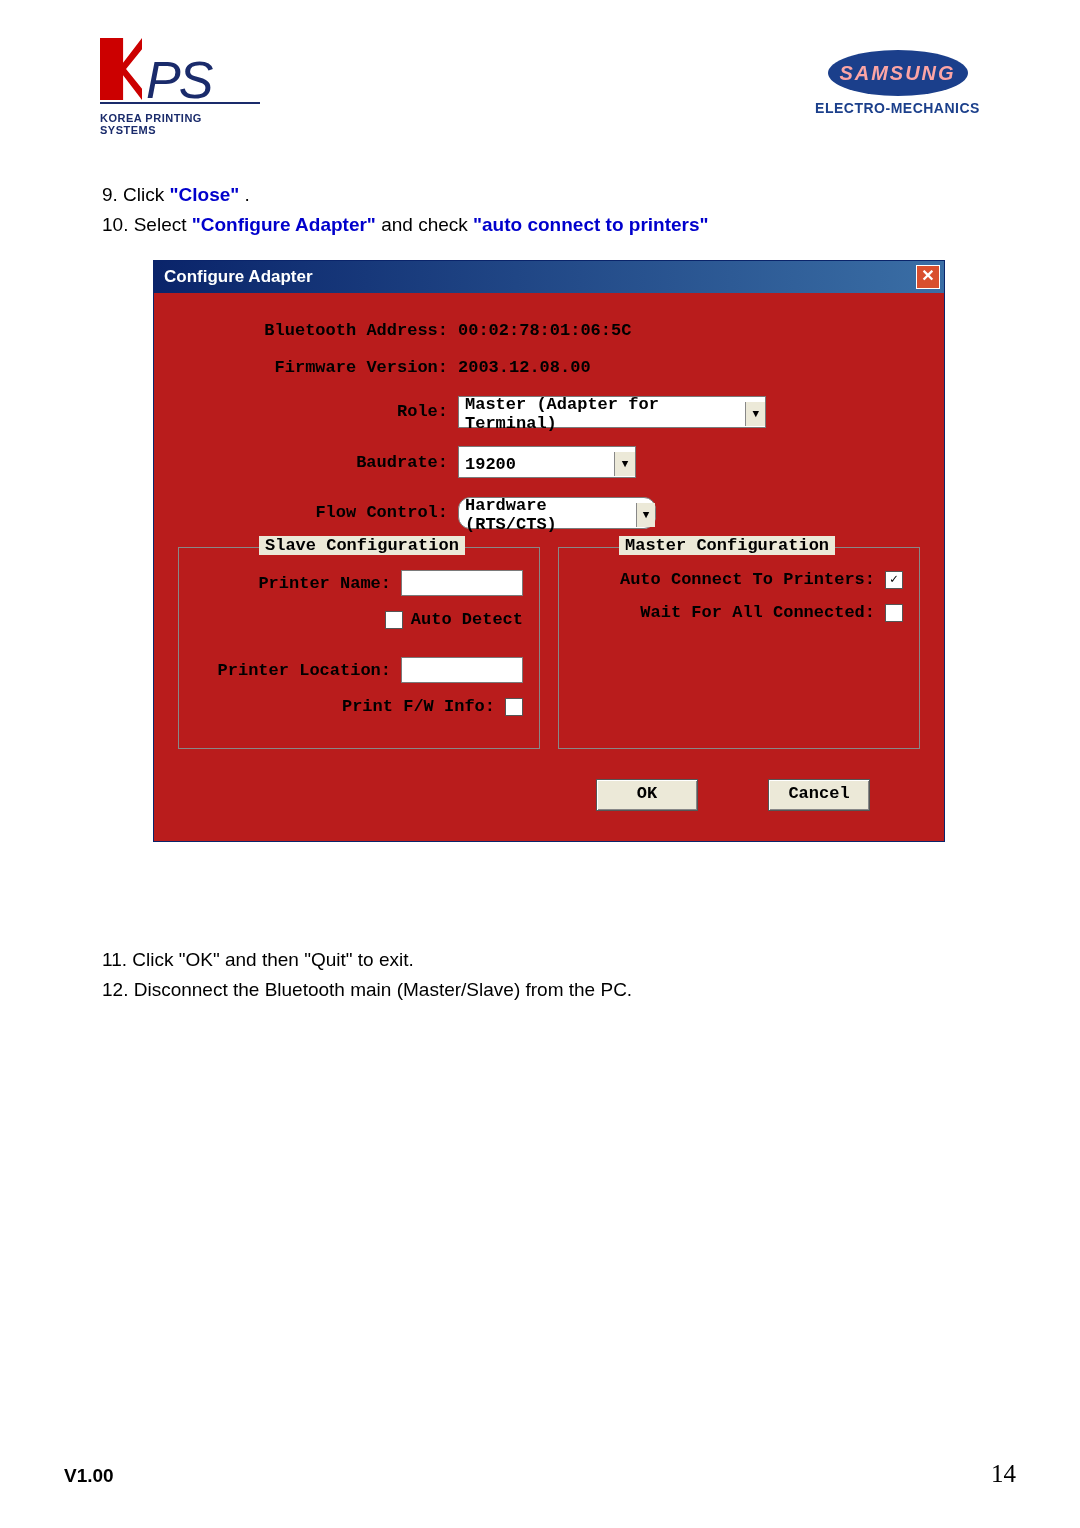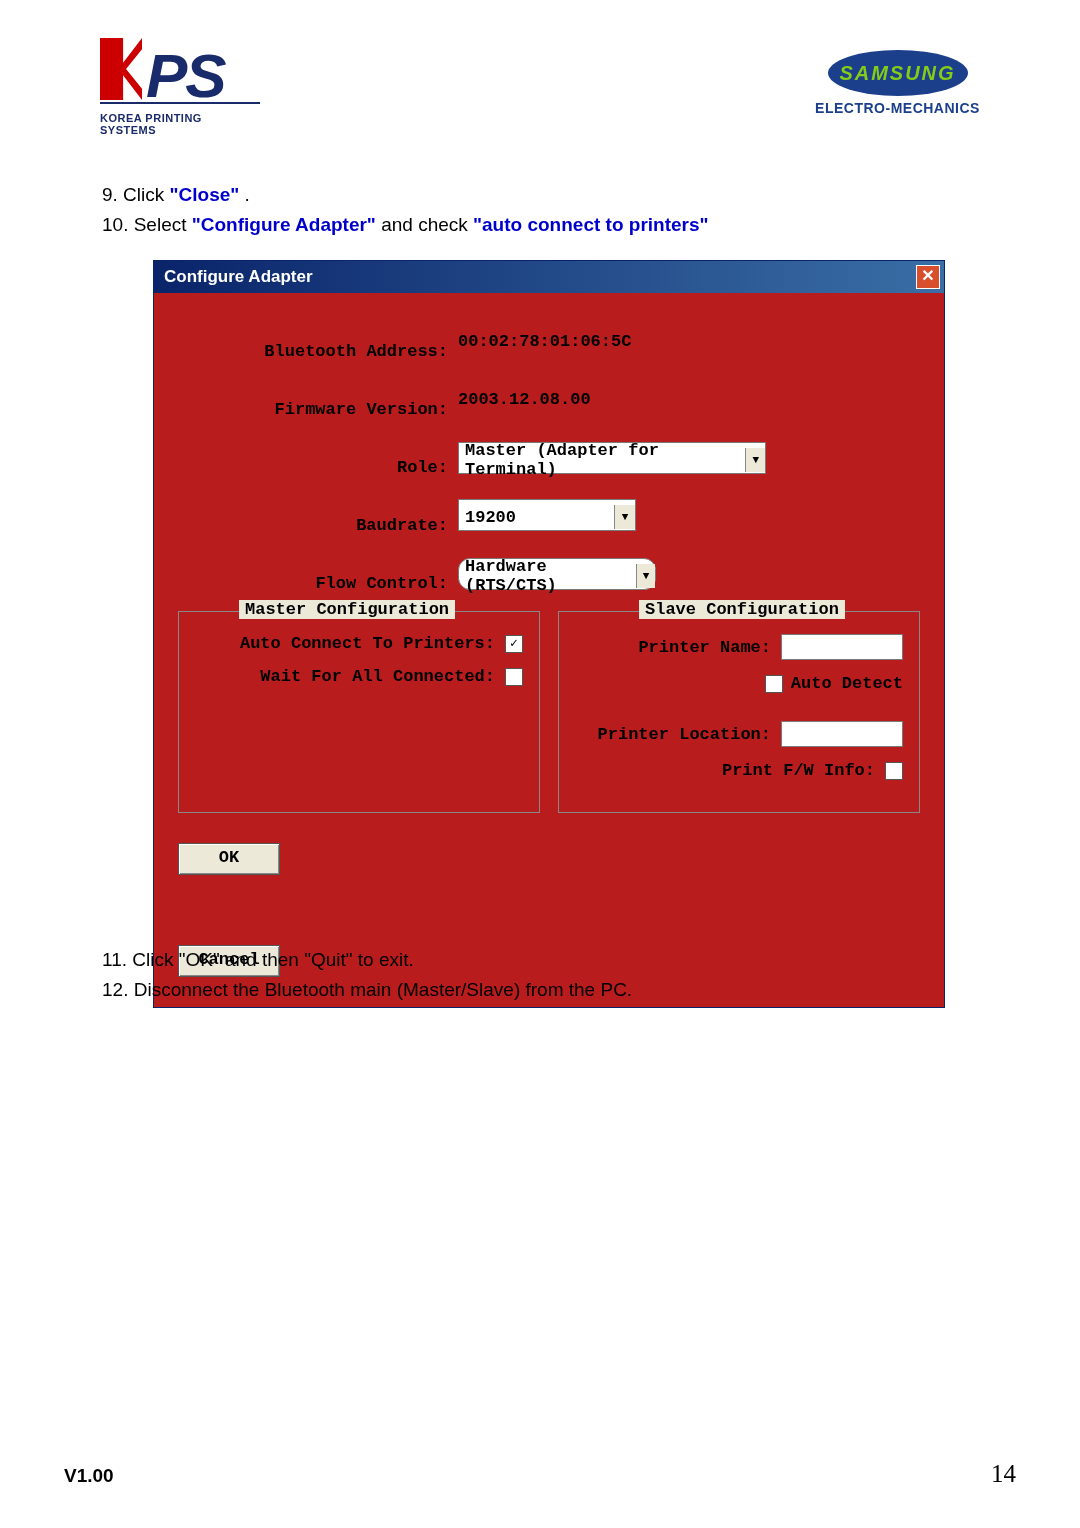--- a/index.html
+++ b/index.html
@@ -31,23 +31,23 @@
   }
   .k-block {
     width: 42px;
     height: 62px;
     background: #cc0000;
     clip-path: polygon(0 0, 55% 0, 55% 40%, 100% 0, 100% 18%, 62% 50%, 100% 82%, 100% 100%, 55% 60%, 55% 100%, 0 100%);
     margin-right: 4px;
   }
   .ps-text {
     font-family: Arial, sans-serif;
-    font-weight: 700;
+    font-weight: 400;
     font-style: italic;
-    font-size: 62px;
+    font-size: 52px;
     color: #1a2b6b;
     letter-spacing: -2px;
     line-height: 0.9;
     position: relative;
     top: 4px;
   }
   .kps-sub {
     border-top: 2px solid #1a2b6b;
     margin-top: 2px;
     font-size: 11px;
@@ -65,21 +65,21 @@
     text-align: center;
   }
   .samsung-oval {
     width: 140px;
     height: 46px;
     background: #1b3f8b;
     border-radius: 50% / 50%;
     display: flex;
     align-items: center;
     justify-content: center;
-    color: #84cc16;
+    color: #fca5a5;
     font-family: Arial, sans-serif;
     font-weight: 700;
     font-style: italic;
     font-size: 20px;
     letter-spacing: 2px;
     margin: 0 auto;
   }
   .samsung-sub {
     font-size: 14px;
     font-weight: bold;
@@ -143,21 +143,20 @@
   .form-row {
     display: flex;
     align-items: center;
     margin-bottom: 18px;
     font-weight: bold;
   }
   .form-label {
     width: 270px;
     text-align: right;
     padding-right: 10px;
-    margin-top: 21px;
   }
   .form-value {
     flex: 1;
     font-weight: bold;
   }
   .select-box {
     display: inline-flex;
     align-items: center;
     justify-content: space-between;
     background: #fff;
@@ -242,21 +241,20 @@
     gap: 8px;
     font-weight: bold;
     margin-bottom: 28px;
   }
 
   .btn-row {
     display: flex;
     justify-content: flex-end;
     gap: 70px;
     padding: 30px 50px 10px 0;
-    flex-direction: column;
   }
   .win-btn {
     width: 100px;
     height: 30px;
     background: #ece9d8;
     border: 1px solid #555;
     box-shadow: 1px 1px 0 #fff inset, -1px -1px 0 #888 inset;
     text-align: center;
     line-height: 28px;
     font-weight: bold;
@@ -363,51 +361,51 @@
         <div class="form-value">
           <div class="select-box select-flow">
             <span>Hardware (RTS/CTS)</span>
             <div class="arrow">▼</div>
           </div>
         </div>
       </div>
 
       <div class="groups">
 
+        <div class="group-box group-slave">
+          <div class="group-legend">Slave Configuration</div>
+          <div class="cfg-row">
+            <div class="cfg-label">Printer Name:</div>
+            <div class="txt-input"></div>
+          </div>
+          <div class="slave-row2">
+            <div class="chk"></div>
+            <span>Auto Detect</span>
+          </div>
+          <div class="cfg-row">
+            <div class="cfg-label">Printer Location:</div>
+            <div class="txt-input"></div>
+          </div>
+          <div class="cfg-row">
+            <div class="cfg-label">Print F/W Info:</div>
+            <div class="chk"></div>
+          </div>
+        </div>
+
         <div class="group-box group-master">
           <div class="group-legend">Master Configuration</div>
           <div class="cfg-row">
             <div class="cfg-label">Auto Connect To Printers:</div>
             <div class="chk checked"></div>
           </div>
           <div class="cfg-row">
             <div class="cfg-label">Wait For All Connected:</div>
             <div class="chk"></div>
           </div>
         </div>
-
-        <div class="group-box group-slave">
-          <div class="group-legend">Slave Configuration</div>
-          <div class="cfg-row">
-            <div class="cfg-label">Printer Name:</div>
-            <div class="txt-input"></div>
-          </div>
-          <div class="slave-row2">
-            <div class="chk"></div>
-            <span>Auto Detect</span>
-          </div>
-          <div class="cfg-row">
-            <div class="cfg-label">Printer Location:</div>
-            <div class="txt-input"></div>
-          </div>
-          <div class="cfg-row">
-            <div class="cfg-label">Print F/W Info:</div>
-            <div class="chk"></div>
-          </div>
-        </div>
       </div>
 
       <div class="btn-row">
         <div class="win-btn">OK</div>
         <div class="win-btn">Cancel</div>
       </div>
 
     </div>
   </div>
 

